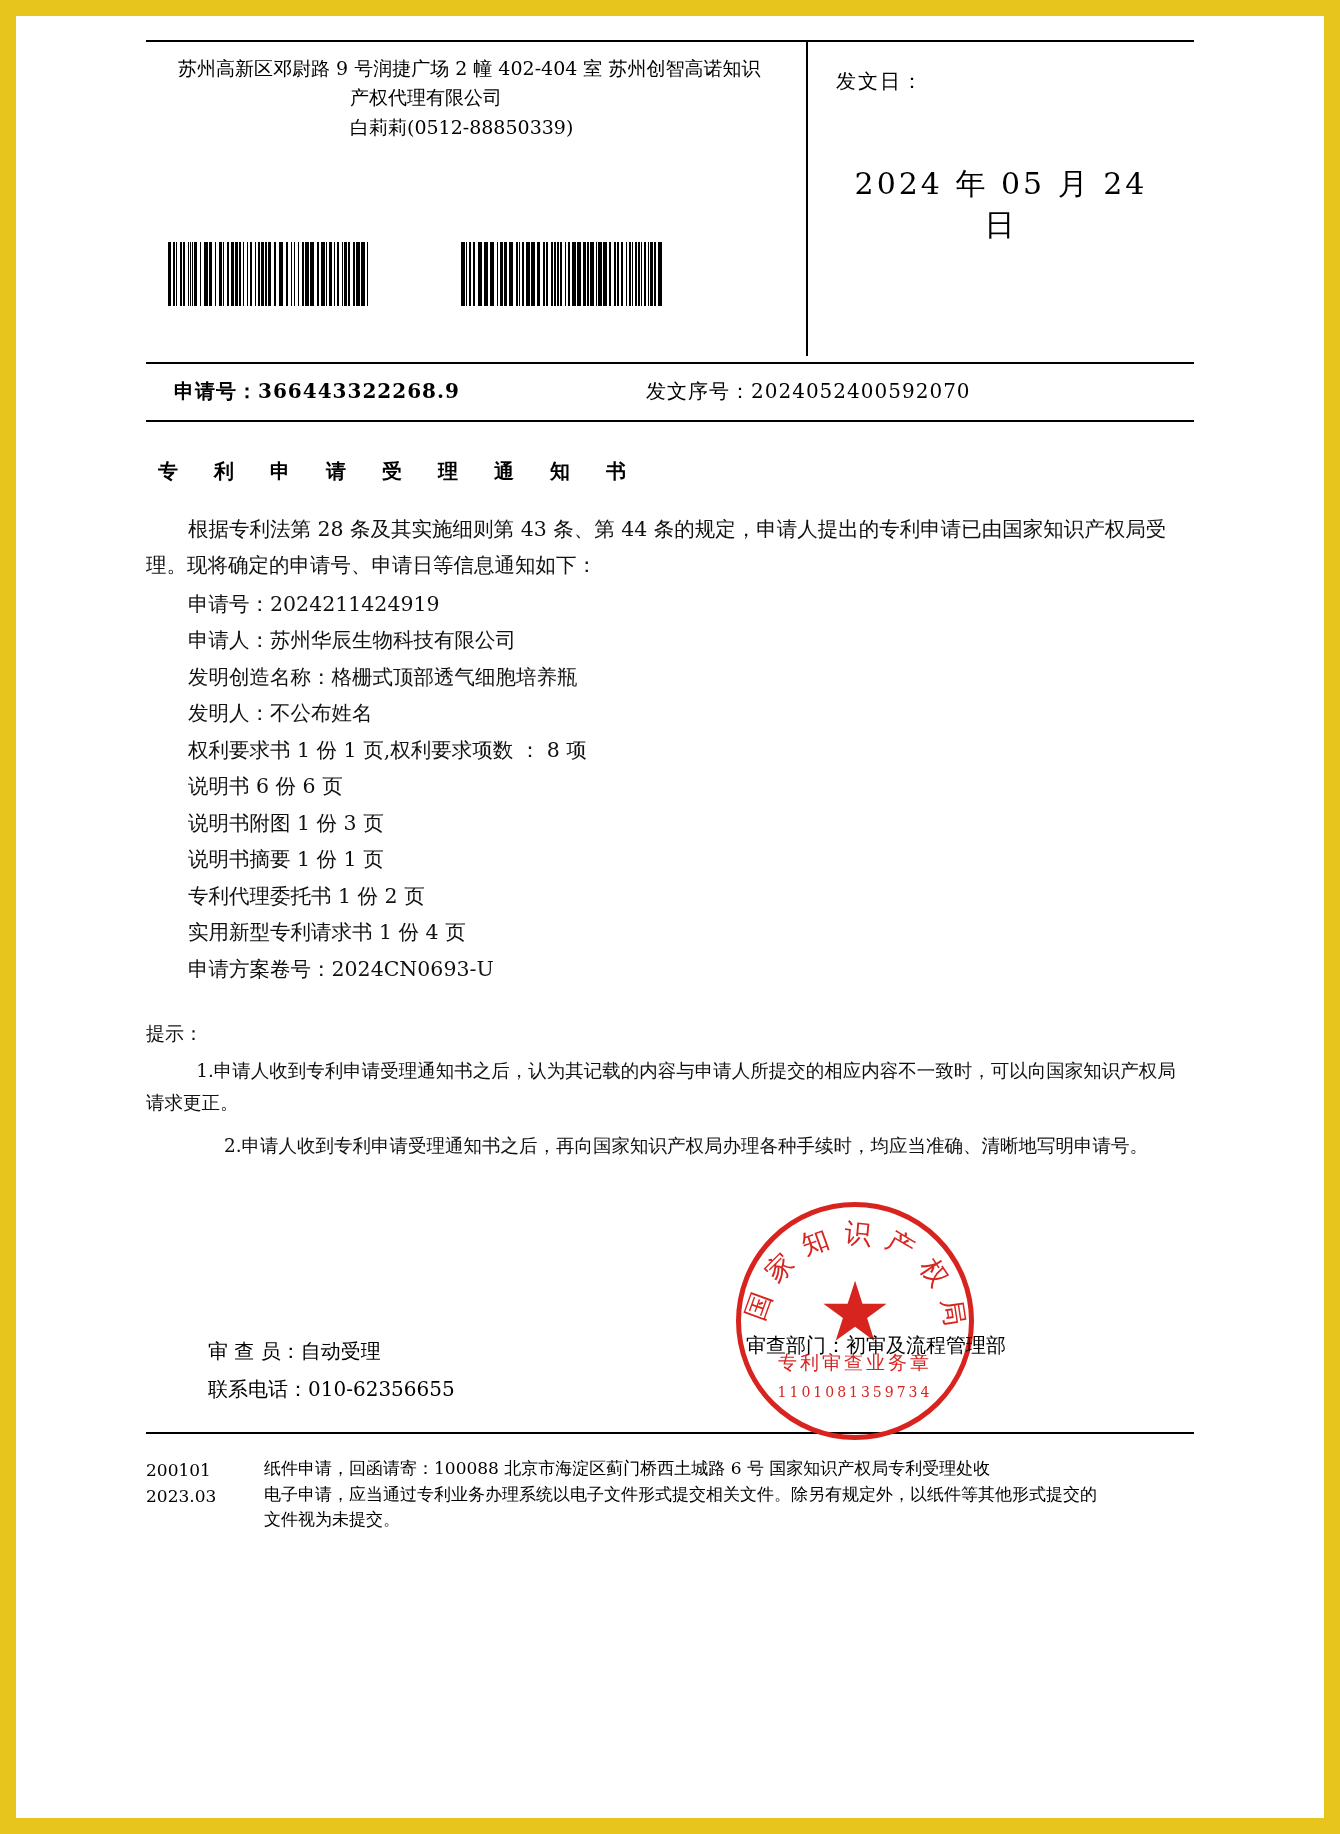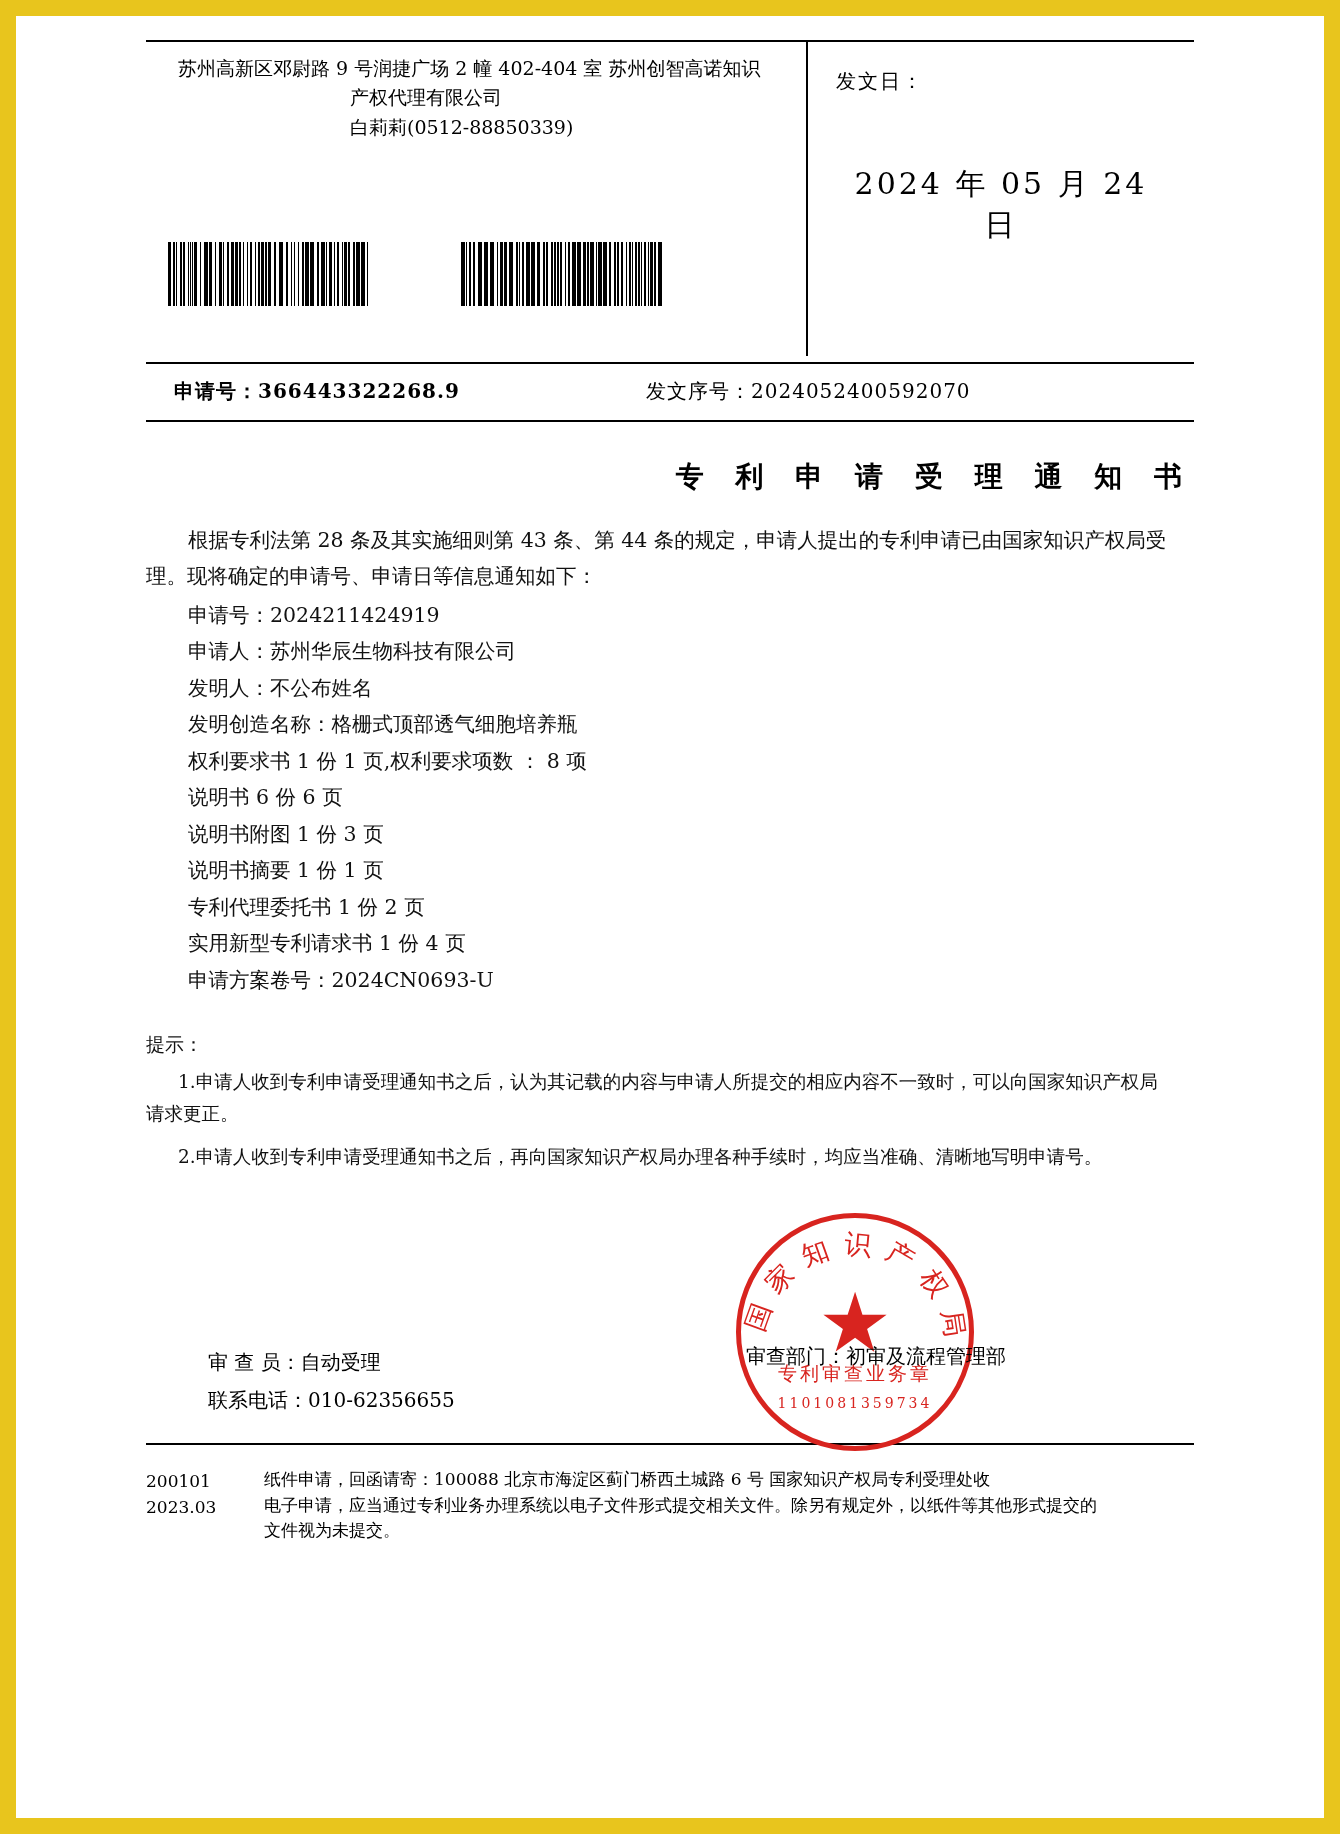--- a/index.html
+++ b/index.html
@@ -181,27 +181,27 @@
   .docno {
     position: absolute;
     left: 500px;
     top: 14px;
     letter-spacing: 1px;
     font-family: "DejaVu Serif", serif;
   }
 
   
   .doc-title {
-    text-align: right;
-    font-size: 28px;
+    text-align: left;
+    font-size: 20px;
     font-weight: bold;
     letter-spacing: 12px;
     text-indent: 12px;
     margin: 36px 0 26px 0;
-    font-family: Liberation Sans, sans-serif;
+    font-family: Liberation Mono, monospace;
   }
 
   
   .body-text {
     font-size: 20.5px;
     line-height: 1.78;
     font-family: "DejaVu Serif", serif;
     color: #111;
   }
   .para {
@@ -213,20 +213,21 @@
   }
   .tip-head {
     margin: 30px 0 4px 0;
     font-size: 19px;
   }
   .tip {
     font-size: 18.5px;
     line-height: 1.75;
     text-indent: 32px;
     margin: 0;
+    text-align: center;
   }
   .tip-cont {
     font-size: 18.5px;
     line-height: 1.75;
     margin: 0;
   }
 
   
   .sig {
     position: relative;
@@ -459,22 +460,22 @@
       <hr class="rule">
 
       <div class="doc-title">专 利 申 请 受 理 通 知 书</div>
 
       <div class="body-text">
         <p class="para">根据专利法第 28 条及其实施细则第 43 条、第 44 条的规定，申请人提出的专利申请已由国家知识产权局受理。现将确定的申请号、申请日等信息通知如下：</p>
 
         <div>
           <div class="field">申请号：2024211424919</div>
           <div class="field">申请人：苏州华辰生物科技有限公司</div>
+          <div class="field">发明创造名称：格栅式顶部透气细胞培养瓶</div>
           <div class="field">发明人：不公布姓名</div>
-          <div class="field">发明创造名称：格栅式顶部透气细胞培养瓶</div>
           <div class="field">权利要求书 1 份 1 页,权利要求项数 ： 8 项</div>
           <div class="field">说明书 6 份 6 页</div>
           <div class="field">说明书附图 1 份 3 页</div>
           <div class="field">说明书摘要 1 份 1 页</div>
           <div class="field">专利代理委托书 1 份 2 页</div>
           <div class="field">实用新型专利请求书 1 份 4 页</div>
           <div class="field">申请方案卷号：2024CN0693-U</div>
         </div>
 
         <p class="tip-head">提示：</p>

